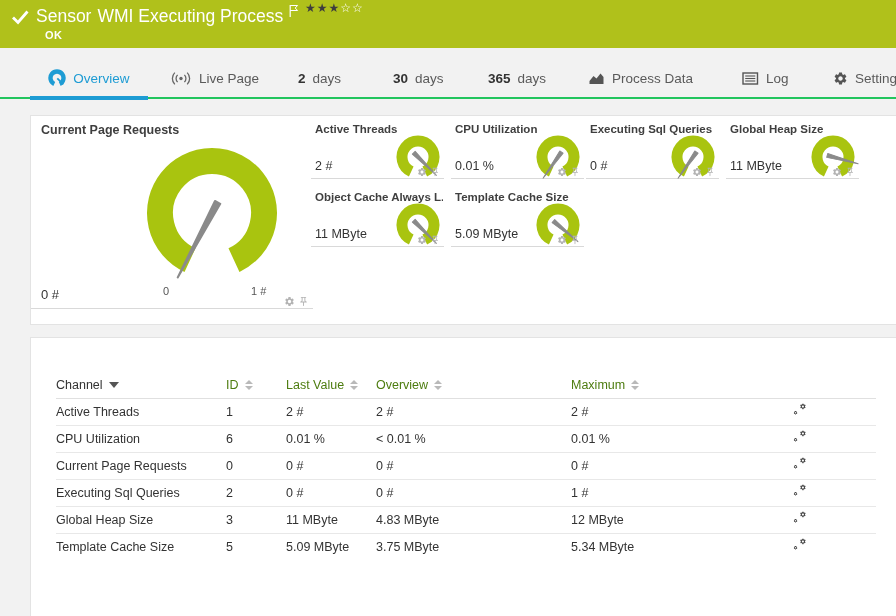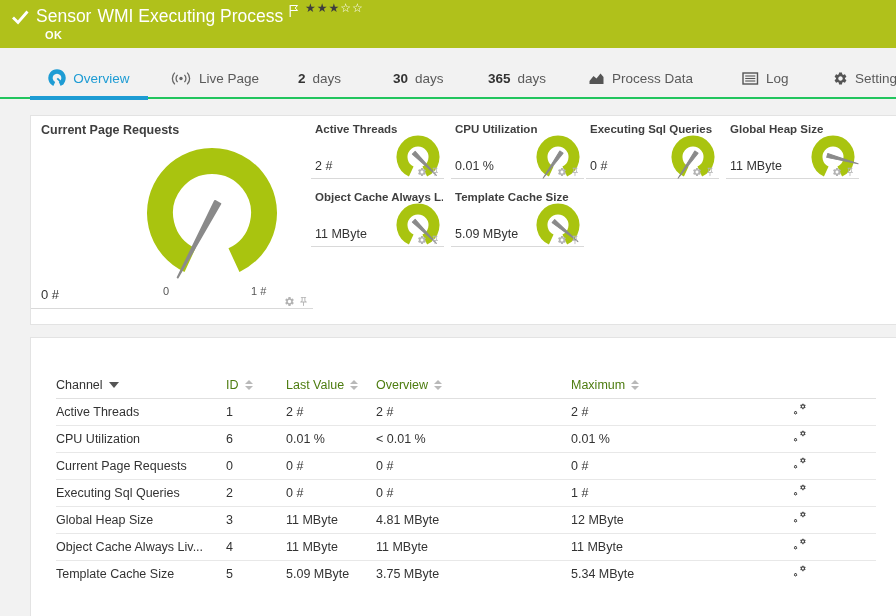--- a/index.html
+++ b/index.html
@@ -358,33 +358,22 @@
         <td class="num">1 #</td>
         <td class="icon-cell"><svg class="ch-gears" width="17" height="15" viewBox="0 0 17 15" fill="#4a4a4a">
               <use href="#ic-gear" transform="translate(6,0) scale(0.46)"></use>
               <use href="#ic-gear" transform="translate(0,7.5) scale(0.3)"></use>
             </svg></td>
       </tr>
       <tr>
         <td>Global Heap Size</td>
         <td>3</td>
         <td class="num">11 MByte</td>
-        <td class="num">4.81 MByte</td>
+        <td class="num">4.83 MByte</td>
         <td class="num">12 MByte</td>
-        <td class="icon-cell"><svg class="ch-gears" width="17" height="15" viewBox="0 0 17 15" fill="#4a4a4a">
-              <use href="#ic-gear" transform="translate(6,0) scale(0.46)"></use>
-              <use href="#ic-gear" transform="translate(0,7.5) scale(0.3)"></use>
-            </svg></td>
-      </tr>
-      <tr>
-        <td>Object Cache Always Liv...</td>
-        <td>4</td>
-        <td class="num">11 MByte</td>
-        <td class="num">11 MByte</td>
-        <td class="num">11 MByte</td>
         <td class="icon-cell"><svg class="ch-gears" width="17" height="15" viewBox="0 0 17 15" fill="#4a4a4a">
               <use href="#ic-gear" transform="translate(6,0) scale(0.46)"></use>
               <use href="#ic-gear" transform="translate(0,7.5) scale(0.3)"></use>
             </svg></td>
       </tr>
       <tr>
         <td>Template Cache Size</td>
         <td>5</td>
         <td class="num">5.09 MByte</td>
         <td class="num">3.75 MByte</td>

